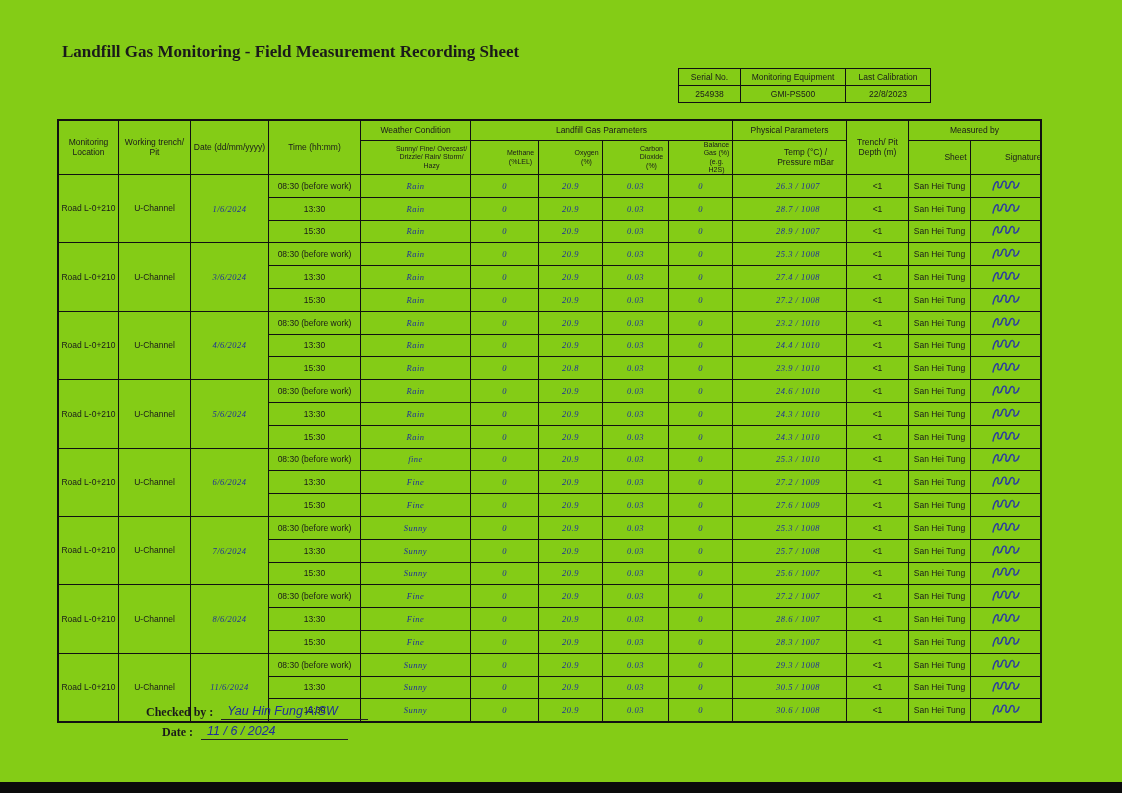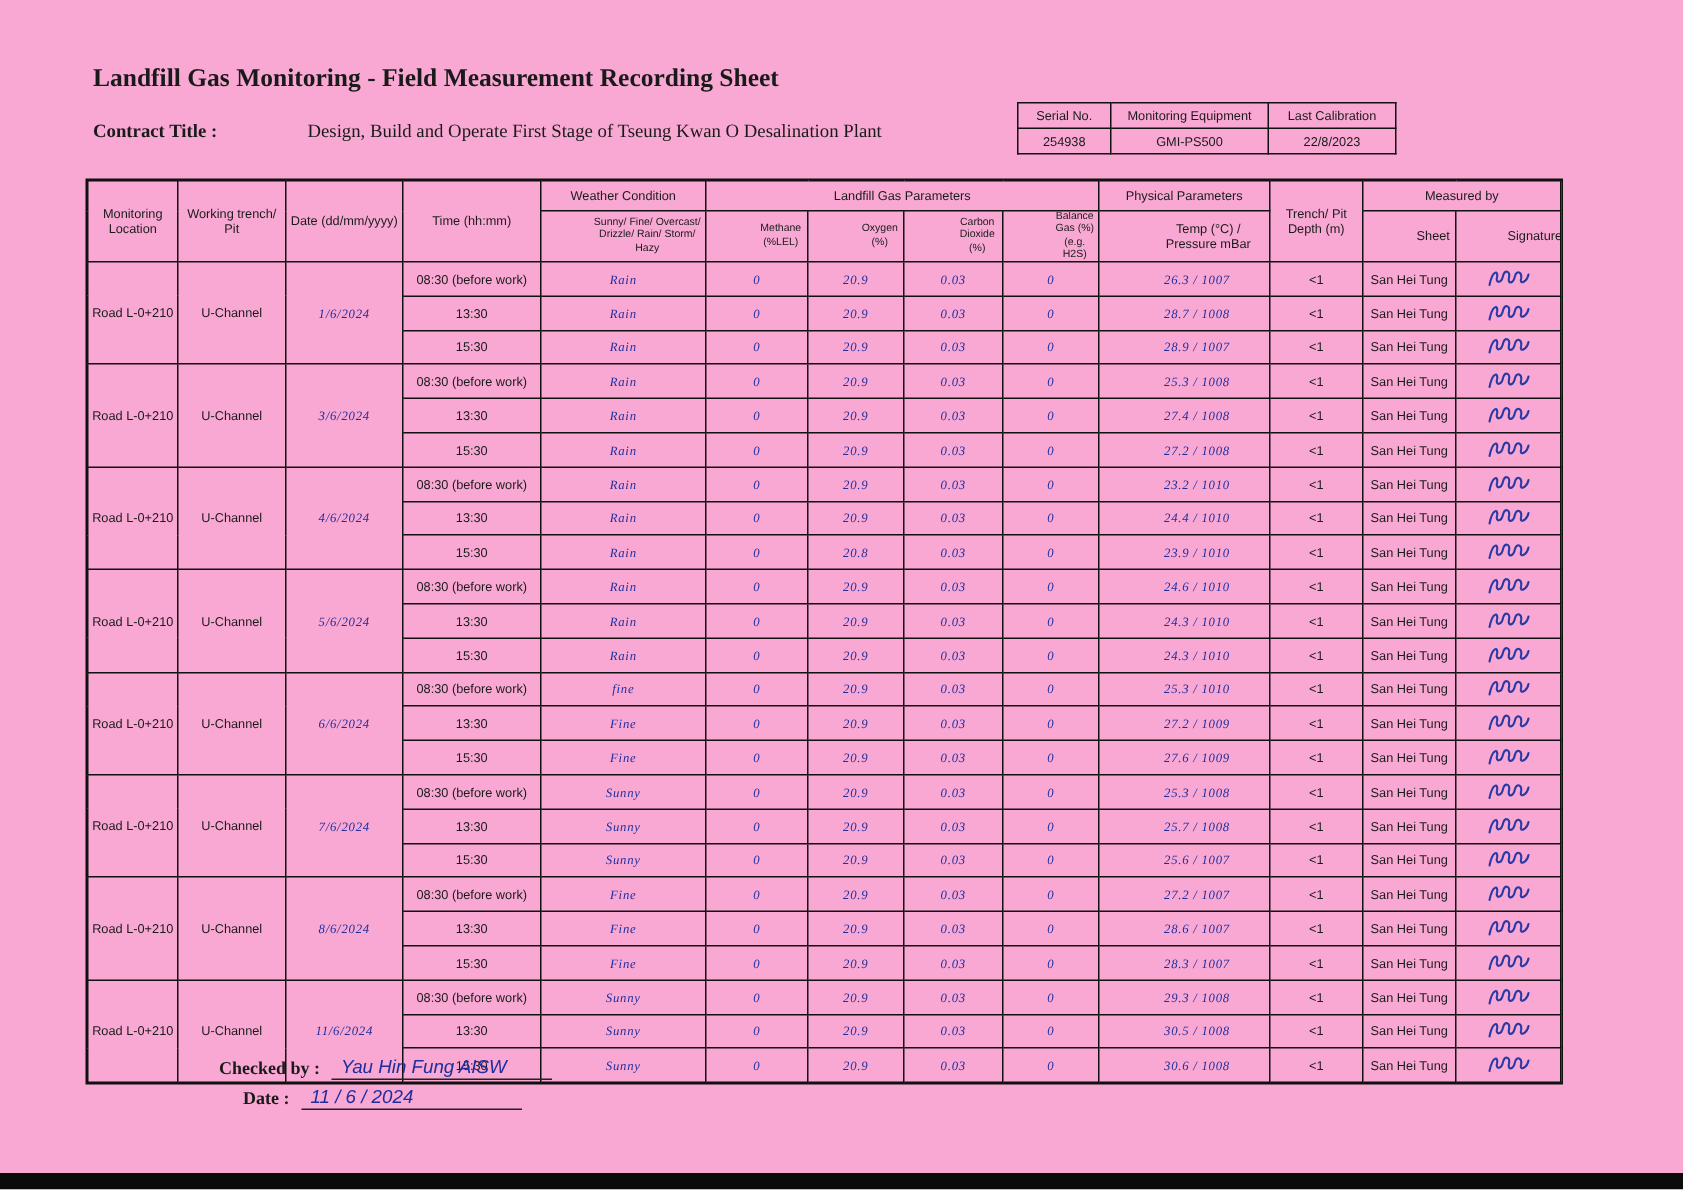--- a/index.html
+++ b/index.html
@@ -1,16 +1,16 @@
 <!DOCTYPE html>
 <html><head>
 <meta charset="utf-8">
 <style>
   html,body{margin:0;padding:0;background:#e8e8e6;}
-  .page{position:relative;width:1122px;height:793px;background:#f9a8d4;overflow:hidden;
+  .page{position:relative;width:1122px;height:793px;background:#84cc16;overflow:hidden;
         font-family:"Liberation Sans",sans-serif;color:#1a1a1a;}
   .title{position:absolute;left:62px;top:42px;font-family:"Liberation Serif",serif;
          font-weight:bold;font-size:17px;}
   .contract{position:absolute;left:62px;top:80px;font-family:"Liberation Serif",serif;font-size:12.5px;}
   .contract .row{display:flex;margin-bottom:3px;}
   .contract .lbl{font-weight:bold;width:143px;}
   .contract .val{white-space:nowrap;}
 
   .equip{position:absolute;left:678px;top:68px;border-collapse:collapse;table-layout:fixed;}
   .equip th,.equip td{border:1px solid #111;font-size:8.5px;font-weight:normal;
@@ -48,24 +48,20 @@
   .bottom-bar{position:absolute;left:0;bottom:0;width:1122px;height:11px;background:#0b0b0b;}
 </style>
 </head>
 <body>
 
 <div class="page">
 
   <div class="title">Landfill Gas Monitoring - Field Measurement Recording Sheet</div>
 
   <div class="contract">
-    <div class="row">
-      <span class="lbl">Contract Title :</span>
-      <span class="val">Design, Build and Operate First Stage of Tseung Kwan O Desalination Plant</span>
-    </div>
   </div>
 
   <table class="equip">
     <colgroup>
         <col style="width:62px">
         <col style="width:105px">
         <col style="width:85px">
       </colgroup>
     <tbody>
         <tr>

